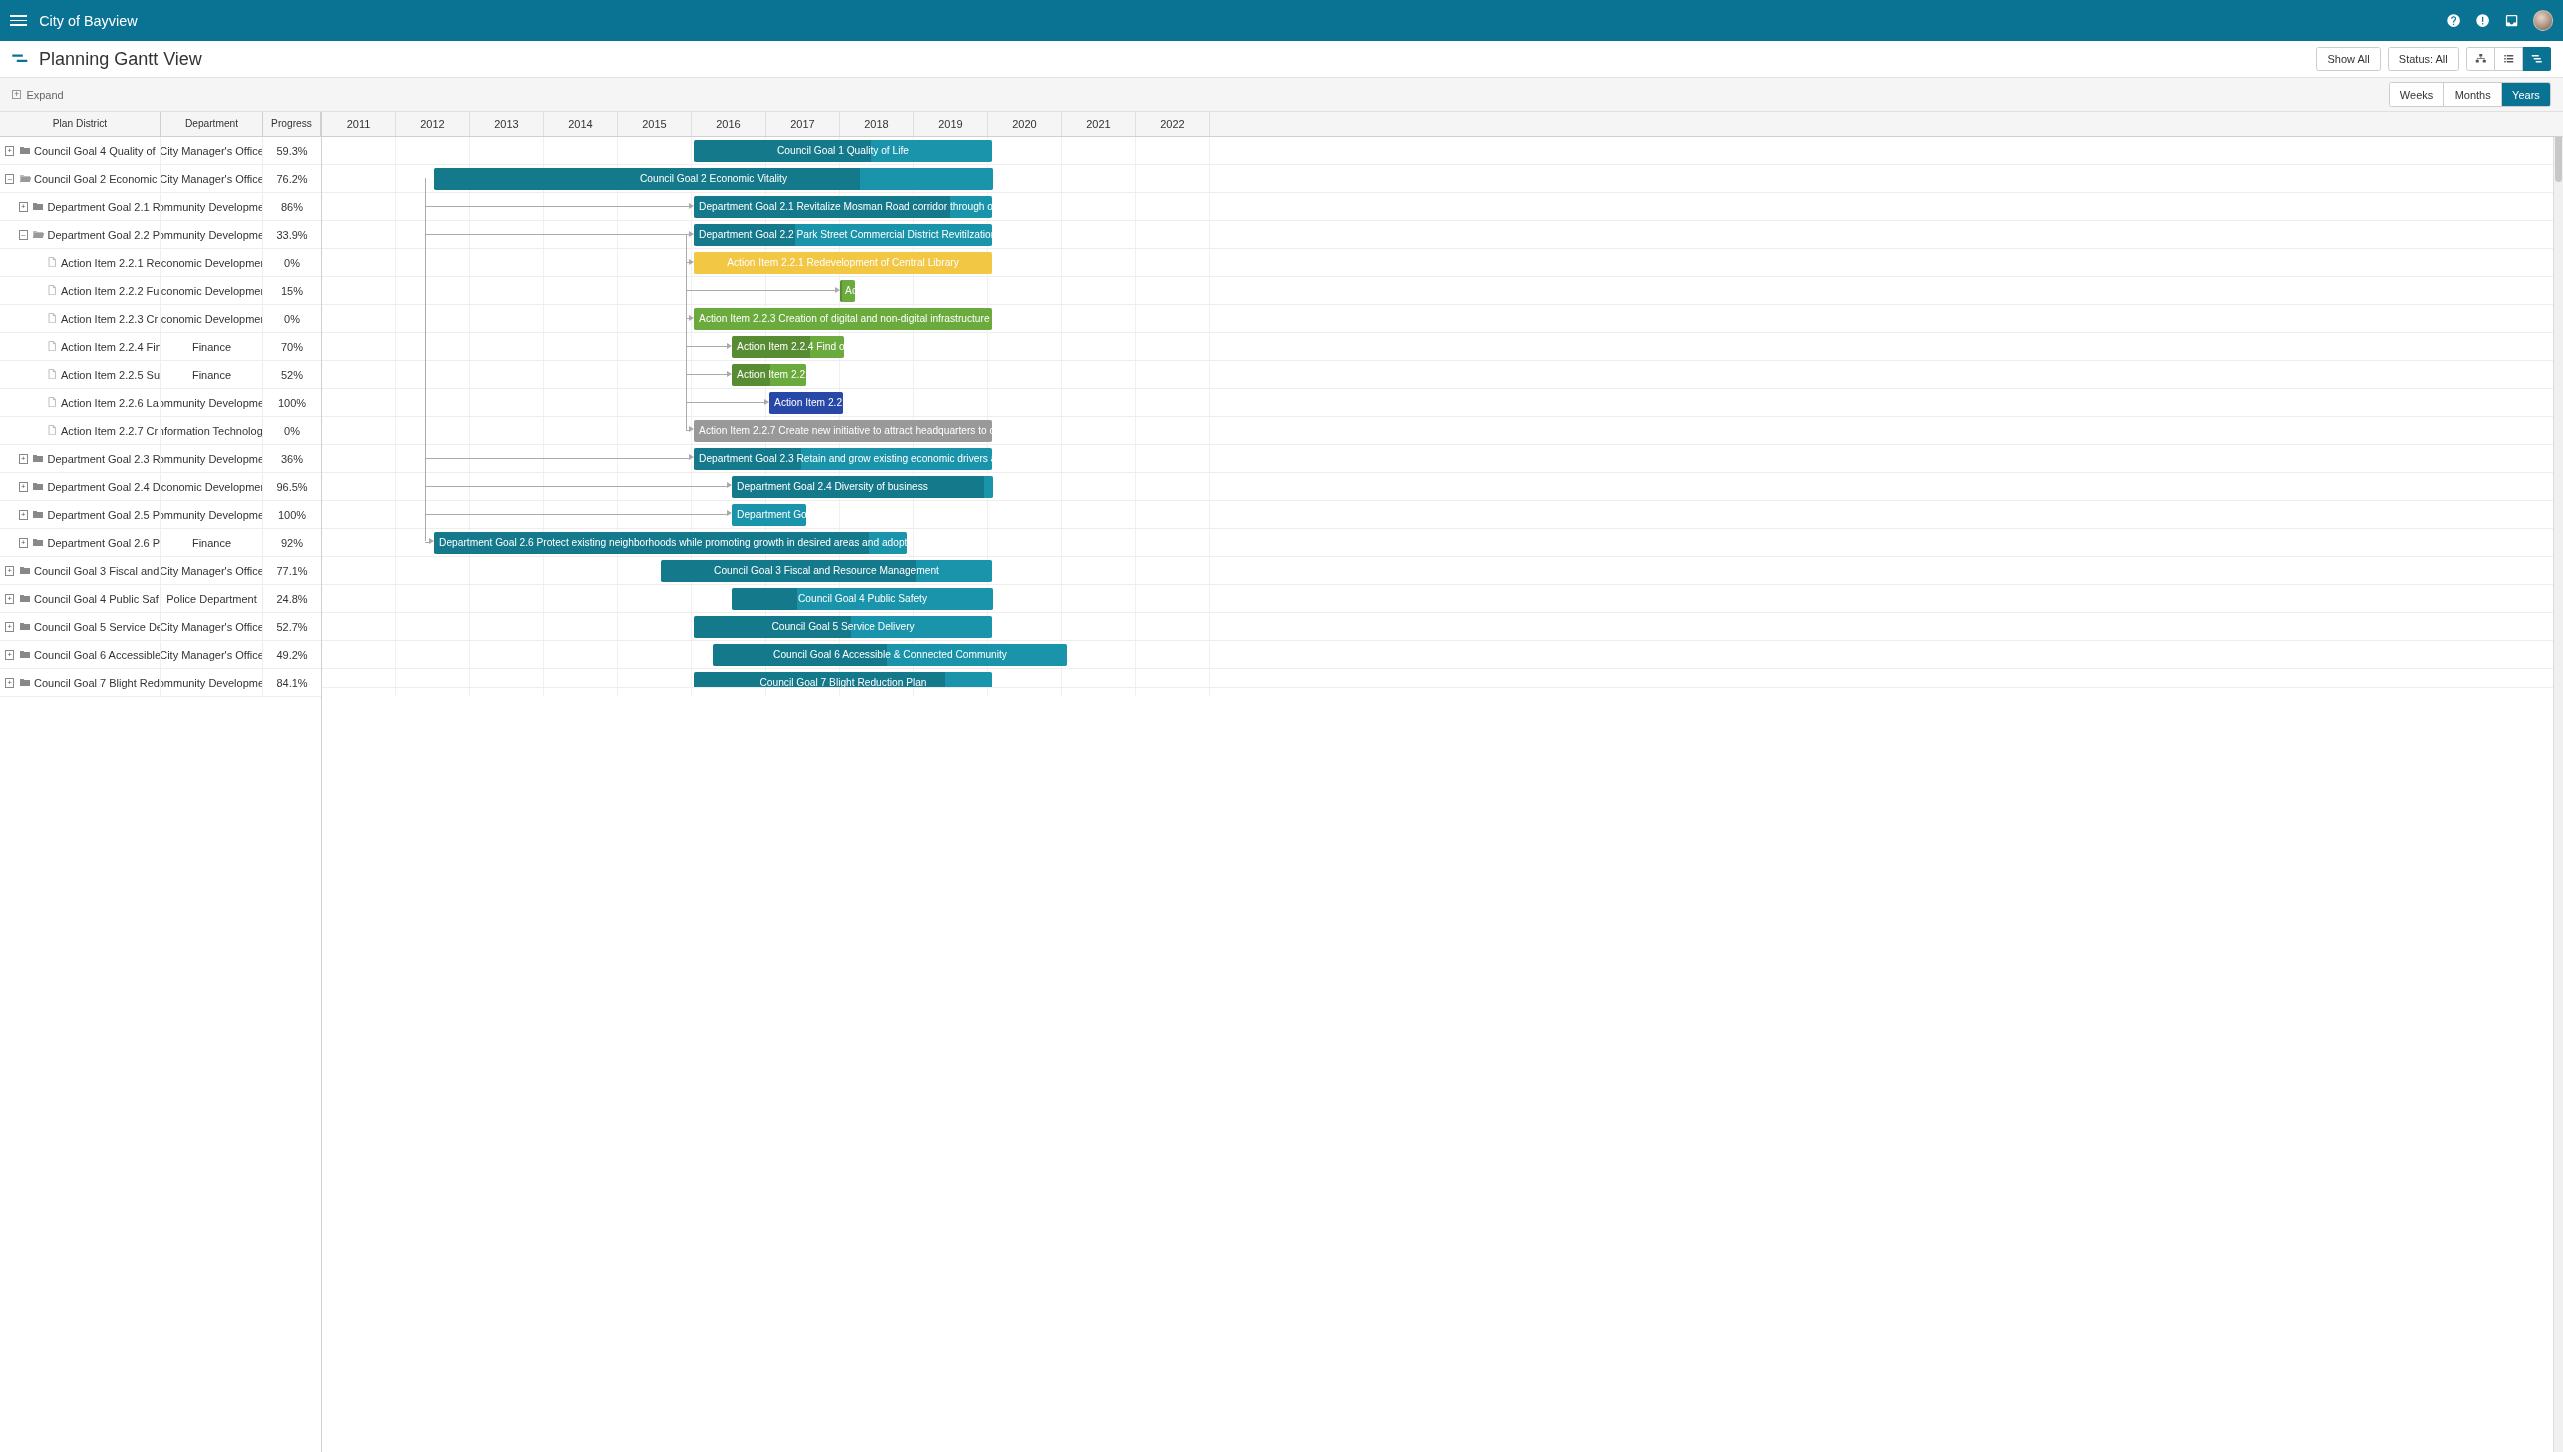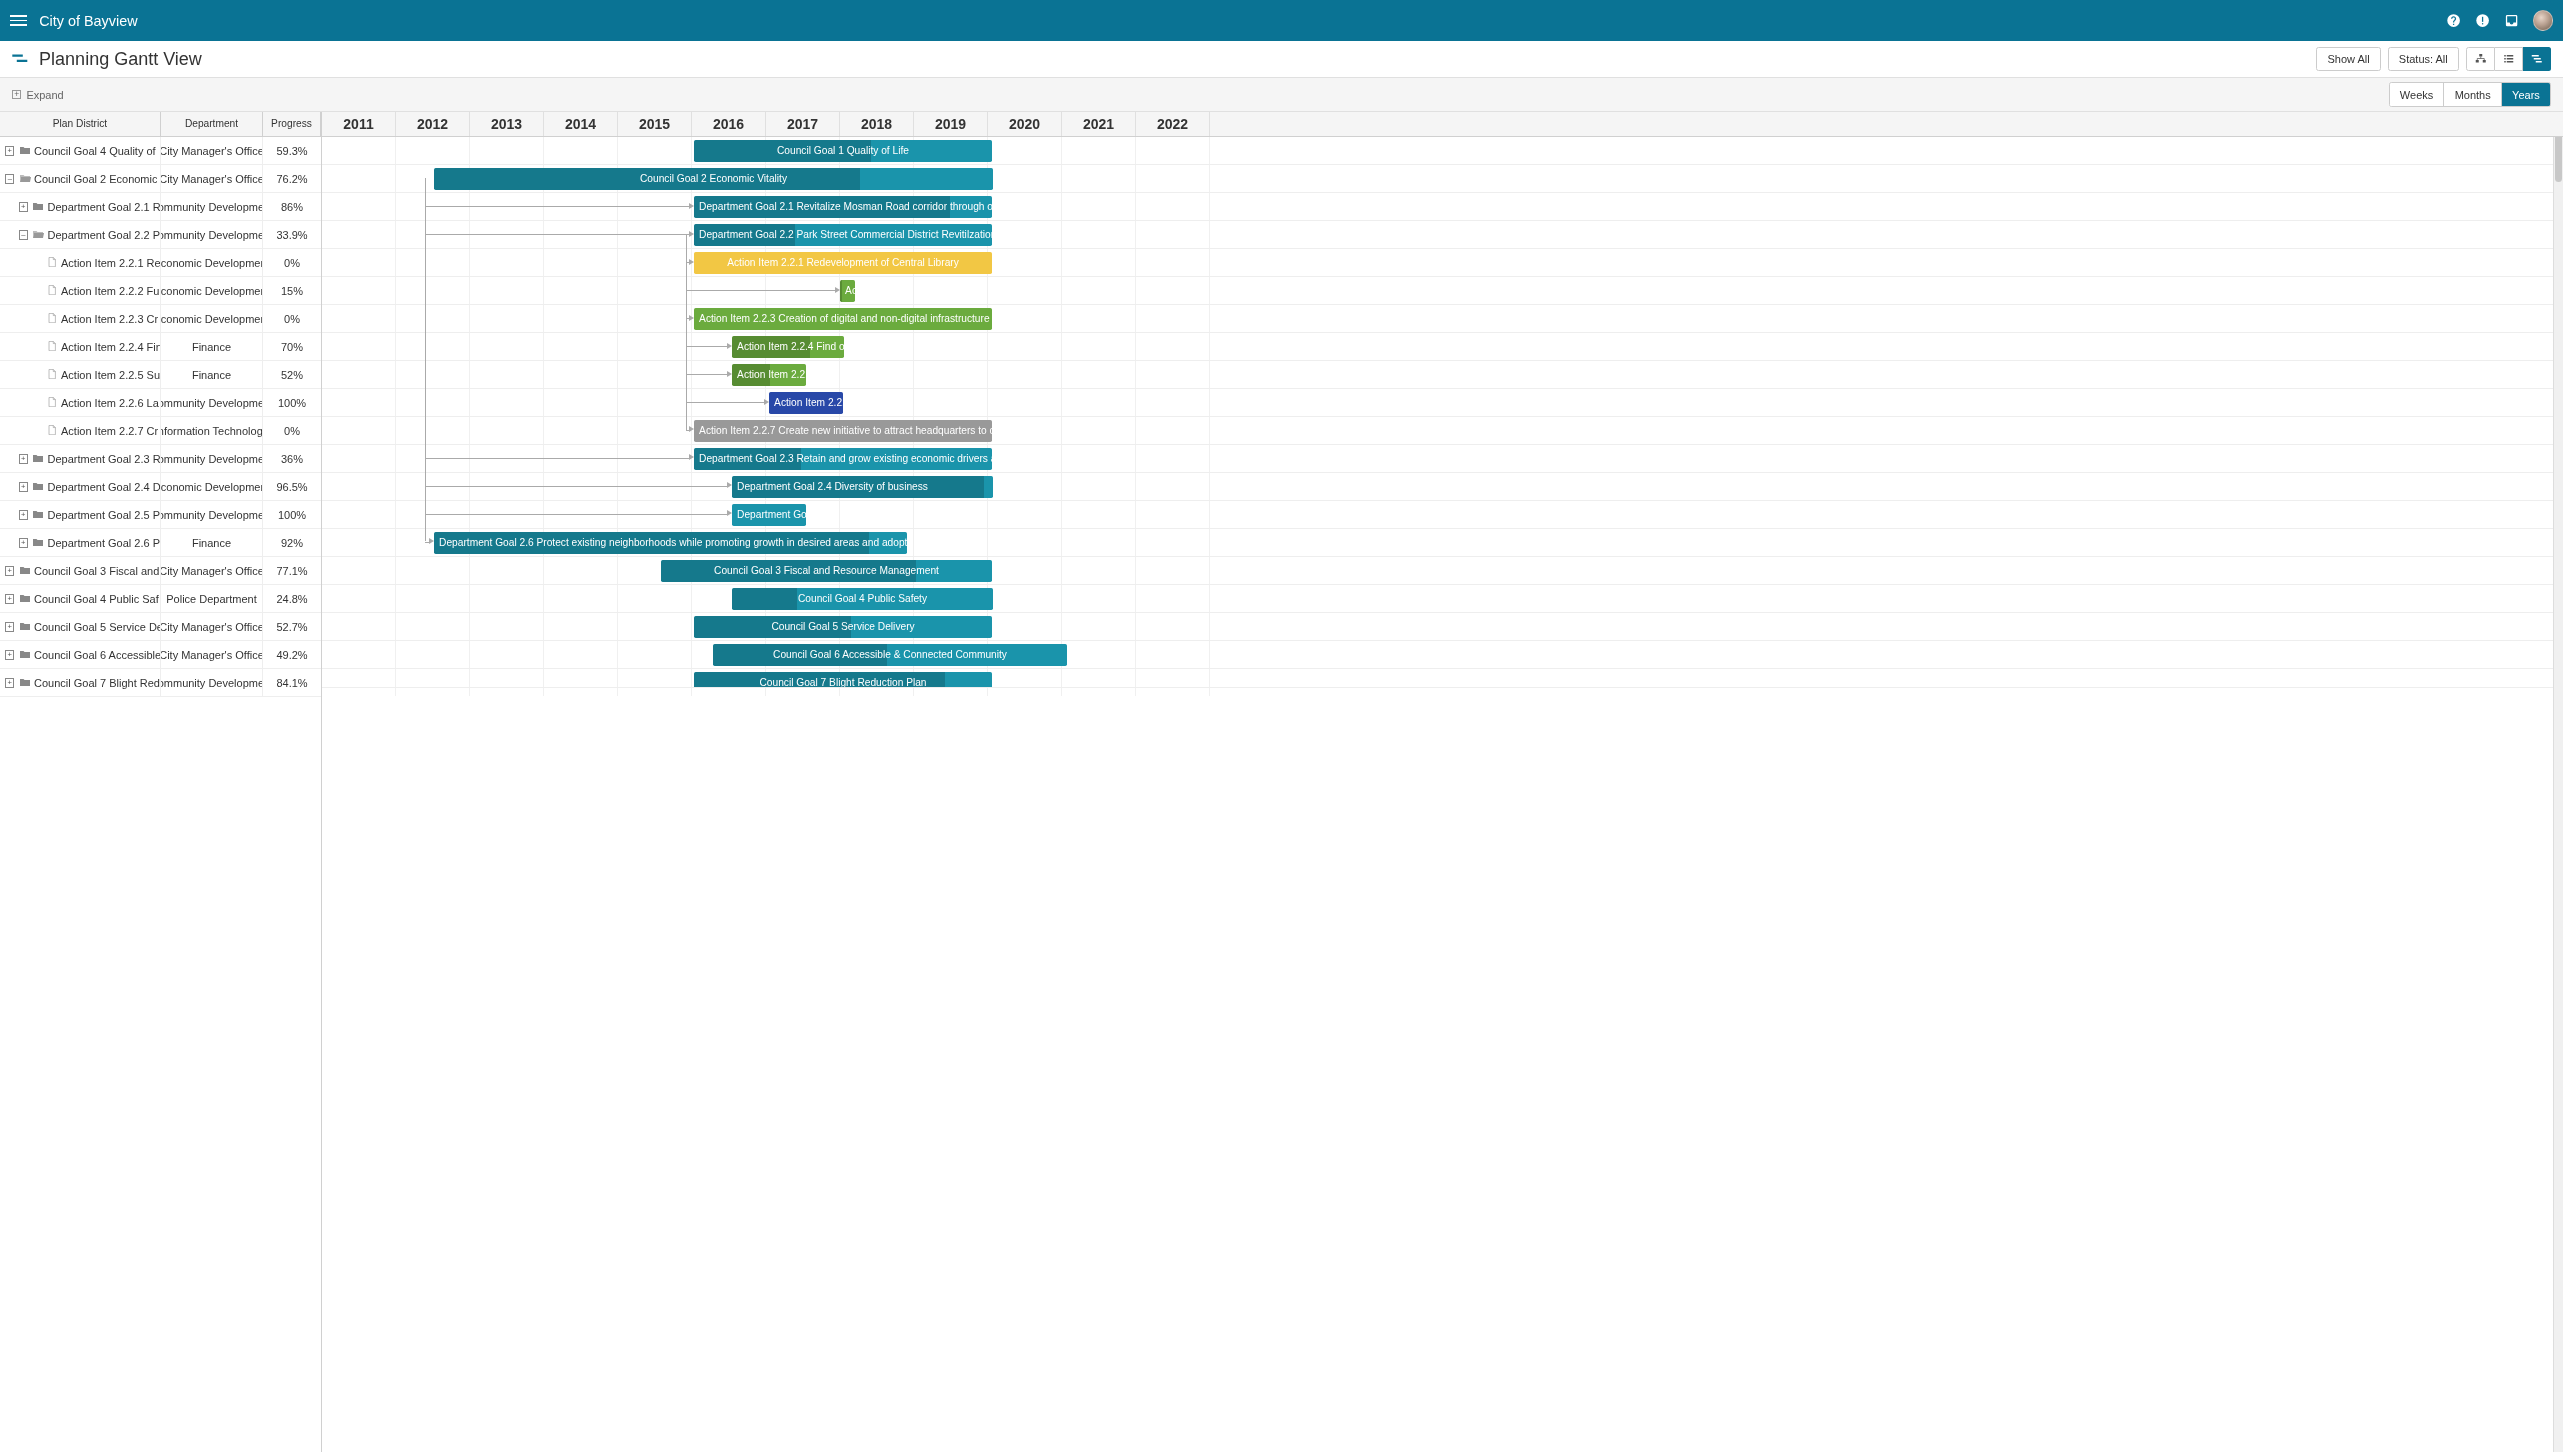--- a/index.html
+++ b/index.html
@@ -55,21 +55,21 @@
 .left-row .col-plan { overflow: hidden; white-space: nowrap; display: flex; align-items: center; padding-left: 5.1px; border-right: 0.8px solid #eee; height: 100%; }
 .left-row .col-dept { overflow: hidden; white-space: nowrap; text-overflow: clip; padding: 0 3.4px; border-right: 0.8px solid #eee; height: 100%; display: flex; align-items: center; justify-content: center; font-size: 11px; color: #333; text-align: right; }
 .left-row .col-prog { padding: 0 6.8px; text-align: center; height: 100%; display: flex; align-items: center; justify-content: center; font-size: 11px; color: #333; border-right: none; }
 .tree-toggle { width: 9.3px; height: 9.3px; border: 0.8px solid #888; display: inline-flex; align-items: center; justify-content: center; font-size: 7.6px; color: #555; margin-right: 4.2px; flex-shrink: 0; line-height: 1; cursor: pointer; background: #fff; }
 .tree-spacer { width: 13.5px; display: inline-block; flex-shrink: 0; }
 .folder-icon, .file-icon { width: 12px; height: 10.2px; margin-right: 3.4px; flex-shrink: 0; fill: #888; }
 .row-label { font-size: 11px; color: #333; overflow: hidden; white-space: nowrap; }
 
 
 .timeline-header { display: flex; background: #f5f5f5; border-bottom: 0.8px solid #d0d0d0; height: 25.4px; position: sticky; top: 0; z-index: 5; }
-.year-cell { flex: 0 0 74px; border-right: 0.8px solid #e0e0e0; display: flex; align-items: center; justify-content: center; font-size: 14px; color: #333; font-weight: 700; }
+.year-cell { flex: 0 0 74px; border-right: 0.8px solid #e0e0e0; display: flex; align-items: center; justify-content: center; font-size: 11px; color: #333; font-weight: 400; }
 .timeline-body { position: relative; }
 .timeline-row { height: 28px; border-bottom: 0.8px solid #eee; position: relative; }
 .timeline-grid { position: absolute; top: 0; bottom: 0; left: 0; right: 0; display: flex; pointer-events: none; }
 .timeline-grid .year-col { flex: 0 0 74px; border-right: 0.8px solid #f0f0f0; }
 
 .gantt-bar { position: absolute; top: 2.5px; height: 22px; border-radius: 1.7px; color: #fff; font-size: 10.2px; display: flex; align-items: center; padding: 0 5.1px; white-space: nowrap; overflow: hidden; cursor: pointer; }
 .bar-teal { background: #1a94ab; }
 .bar-yellow { background: #f2c744; color: #fff; }
 .bar-green { background: #6bab3e; }
 .bar-blue { background: #2848a8; }

